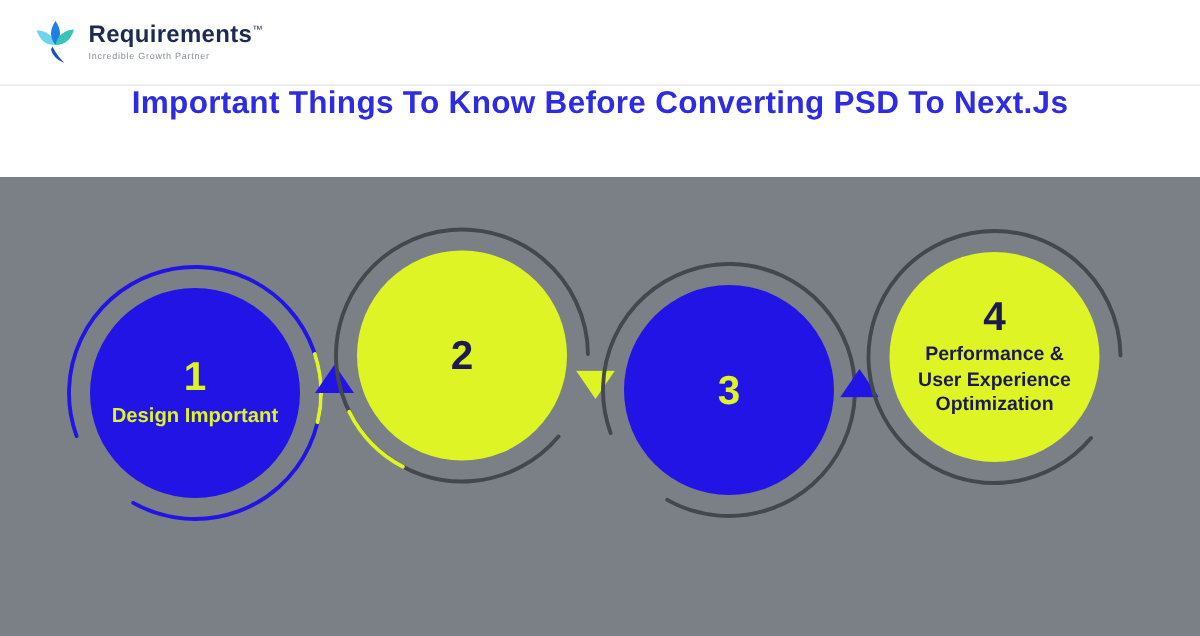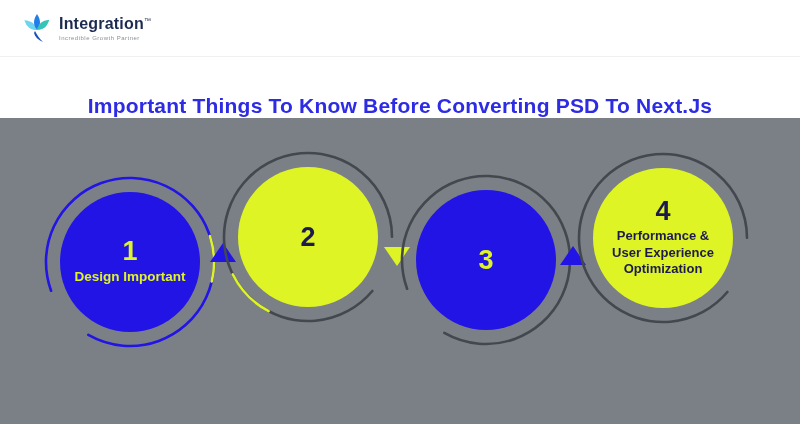--- a/index.html
+++ b/index.html
@@ -23,21 +23,21 @@
   .logo-name {
     font-size: 16px; font-weight: bold; color: #1d2b50; letter-spacing: .2px; line-height: 1;
   }
   .logo-tm { font-size: 7px; vertical-align: super; color: #1d2b50; }
   .logo-tagline { font-size: 6px; color: #8a8f99; letter-spacing: .5px; margin-top: 2px; }
 
   .title-band {
     height: 61px;
     background: #ffffff;
     display: flex;
-    align-items: flex-end;
+    align-items: flex-start;
     justify-content: center;
   }
   .title { color: #2d2be4; font-size: 21px; font-weight: bold; letter-spacing: .2px; }
 
   .canvas { position: relative; height: 306px; background: #7b8086; }
 
   .step { position: absolute; width: 176px; height: 176px; }
   .step-1 { left: 42px;  top: 56px; }
   .step-2 { left: 220px; top: 31px; }
   .step-3 { left: 398px; top: 54px; }
@@ -75,21 +75,21 @@
 <div class="header">
   <div class="logo">
     <svg class="logo-icon" viewBox="0 0 30 34" aria-hidden="true">
       <path d="M15 3 C19 9 19 14 15 19 C11 14 11 9 15 3 Z" fill="#6fd4ee" transform="rotate(-52 15 19)"></path>
       <path d="M15 3 C19 9 19 14 15 19 C11 14 11 9 15 3 Z" fill="#1f7fe8" transform="rotate(0 15 19)"></path>
       <path d="M15 3 C19 9 19 14 15 19 C11 14 11 9 15 3 Z" fill="#35c4b5" transform="rotate(50 15 19)"></path>
       <path d="M13 20 C15 24 17 27 21 31 C16 29 13 26 12 22 Z" fill="#1553c0"></path>
     </svg>
     <div class="logo-text">
       <div>
-        <span class="logo-name">Integration</span><span class="logo-tm">™</span>
+        <span class="logo-name">Requirements</span><span class="logo-tm">™</span>
       </div>
       <span class="logo-tagline">Incredible Growth Partner</span>
     </div>
   </div>
 </div>
 
 <div class="title-band">
   <h1 class="title">Important Things To Know Before Converting PSD To Next.Js</h1>
 </div>
 

